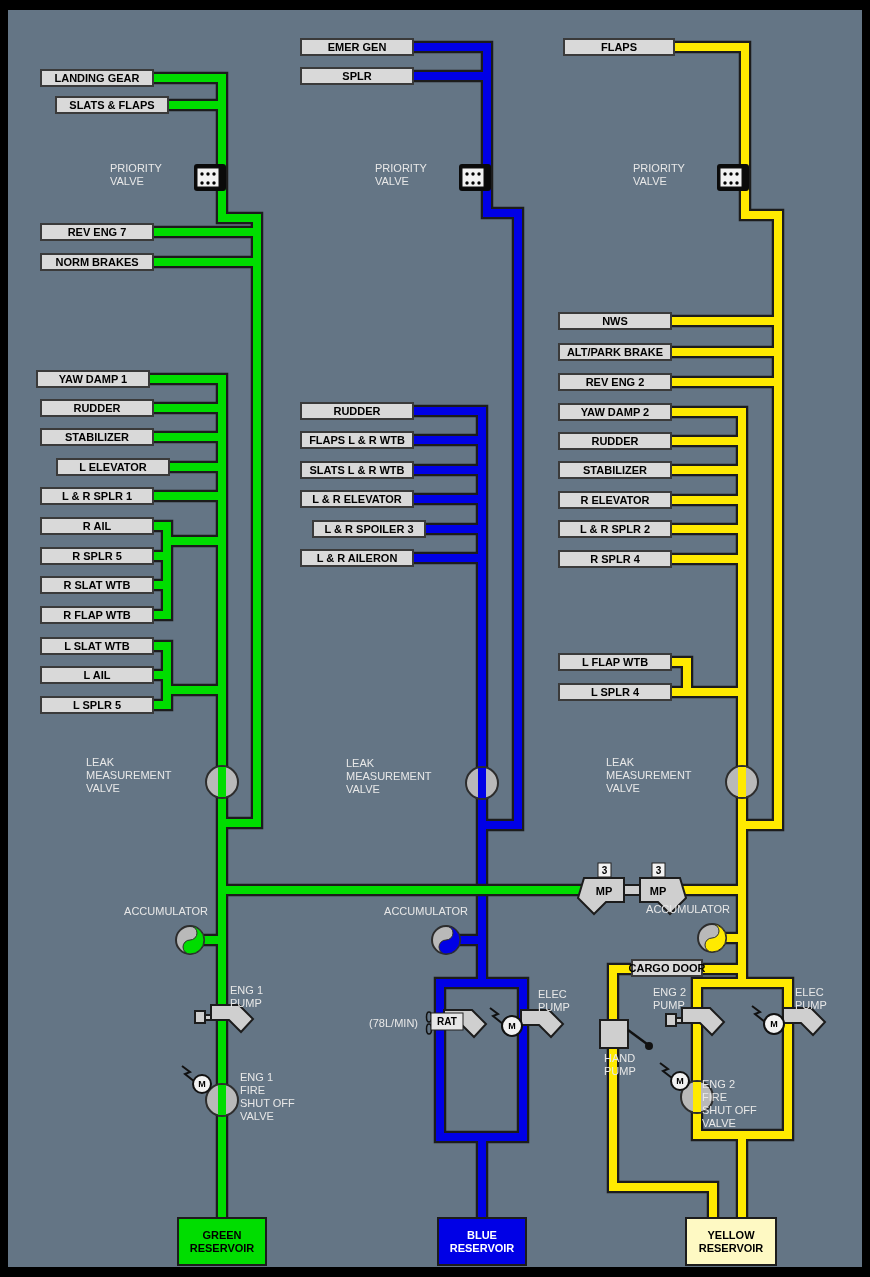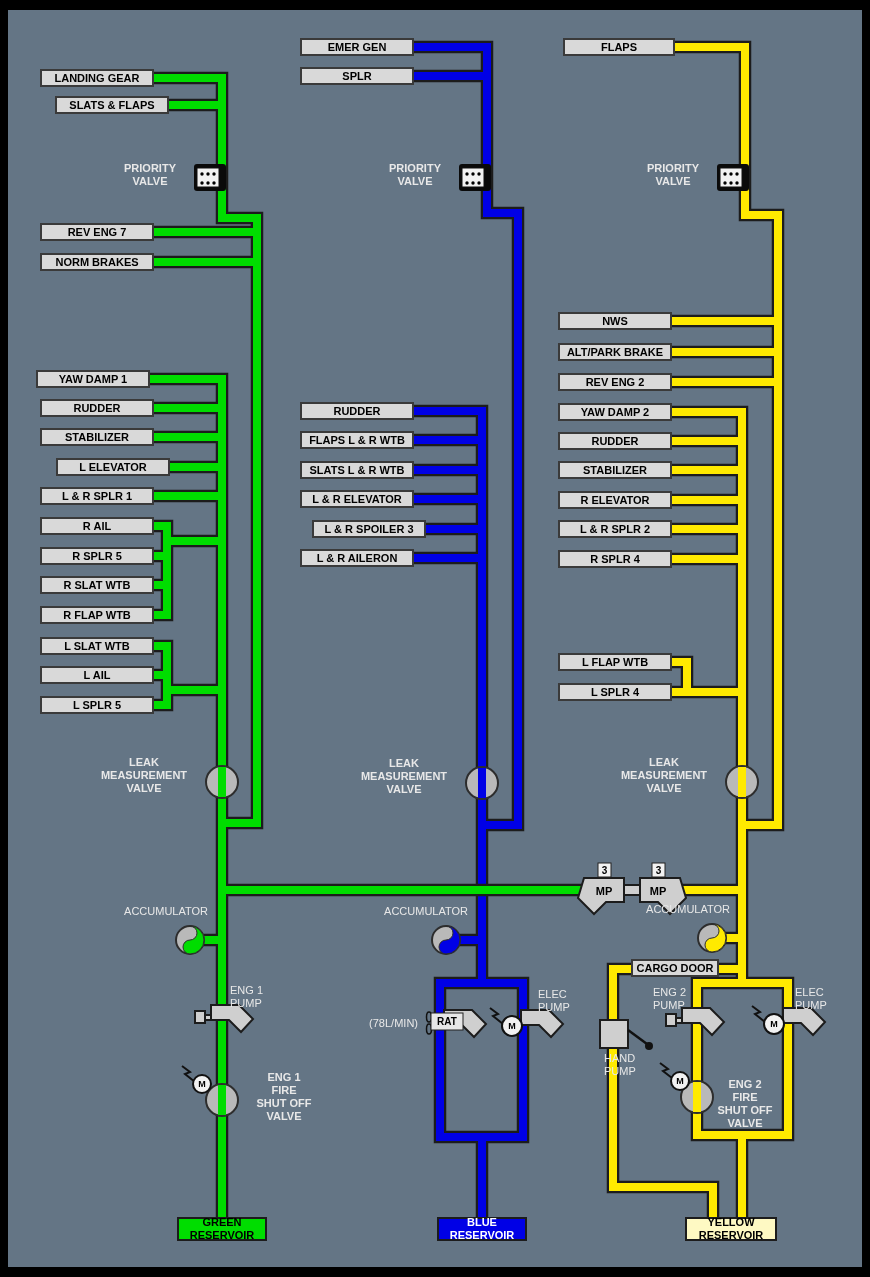--- a/index.html
+++ b/index.html
@@ -14,22 +14,22 @@
   .sym{fill:#cfcfcf;stroke:#1c1c1c;stroke-width:2;}
   .valve{fill:#b9b9b9;stroke:#2d2d2d;stroke-width:2;}
   .mtext{font:bold 9px "Liberation Sans",sans-serif;fill:#000;text-anchor:middle;dominant-baseline:central;}
   .mptext{font:bold 11px "Liberation Sans",sans-serif;fill:#000;text-anchor:middle;dominant-baseline:central;}
   .badgetext{font:bold 10px "Liberation Sans",sans-serif;fill:#000;text-anchor:middle;dominant-baseline:central;}
   .rattext{font:bold 10px "Liberation Sans",sans-serif;fill:#000;text-anchor:middle;dominant-baseline:central;}
   .box{position:absolute;width:114px;height:18px;background:#D9D9D9;border:2px solid #3a3a3a;
        box-sizing:border-box;display:flex;align-items:center;justify-content:center;
        font-size:11px;font-weight:700;color:#000;white-space:nowrap;}
   .wlabel{position:absolute;color:#E8E8E8;font-size:11px;line-height:1.18;white-space:pre-line;}
-  .tc{text-align:center;font-weight:bold;}  .tr{text-align:right;}
-  .reservoir{position:absolute;width:90px;height:24px;border:2px solid #1c1c1c;box-sizing:border-box;
+  .tc{}  .tr{text-align:right;}
+  .reservoir{position:absolute;width:90px;height:49px;border:2px solid #1c1c1c;box-sizing:border-box;
        display:flex;align-items:center;justify-content:center;text-align:center;
        font-size:11px;font-weight:700;line-height:1.15;white-space:pre-line;}
 </style>
 </head>
 <body>
 
 <div id="stage">
   <div id="bg"></div>
 
   <svg id="pipes" viewBox="0 0 870 1277" aria-hidden="true">
@@ -199,21 +199,21 @@
   <div class="box" style="left:558px;top:343px">ALT/PARK BRAKE</div>
   <div class="box" style="left:558px;top:373px">REV ENG 2</div>
   <div class="box" style="left:558px;top:403px">YAW DAMP 2</div>
   <div class="box" style="left:558px;top:432px">RUDDER</div>
   <div class="box" style="left:558px;top:461px">STABILIZER</div>
   <div class="box" style="left:558px;top:491px">R ELEVATOR</div>
   <div class="box" style="left:558px;top:520px">L &amp; R SPLR 2</div>
   <div class="box" style="left:558px;top:550px">R SPLR 4</div>
   <div class="box" style="left:558px;top:653px">L FLAP WTB</div>
   <div class="box" style="left:558px;top:683px">L SPLR 4</div>
-  <div class="box" style="left:631px;top:959px;width:88px">CARGO DOOR</div>
+  <div class="box" style="left:631px;top:959px;width:72px">CARGO DOOR</div>
 
   <div class="wlabel tc" style="left:110px;top:162px;width:80px">PRIORITY
 VALVE</div>
   <div class="wlabel tc" style="left:375px;top:162px;width:80px">PRIORITY
 VALVE</div>
   <div class="wlabel tc" style="left:633px;top:162px;width:80px">PRIORITY
 VALVE</div>
 
   <div class="wlabel tc" style="left:86px;top:756px;width:116px">LEAK
 MEASUREMENT

